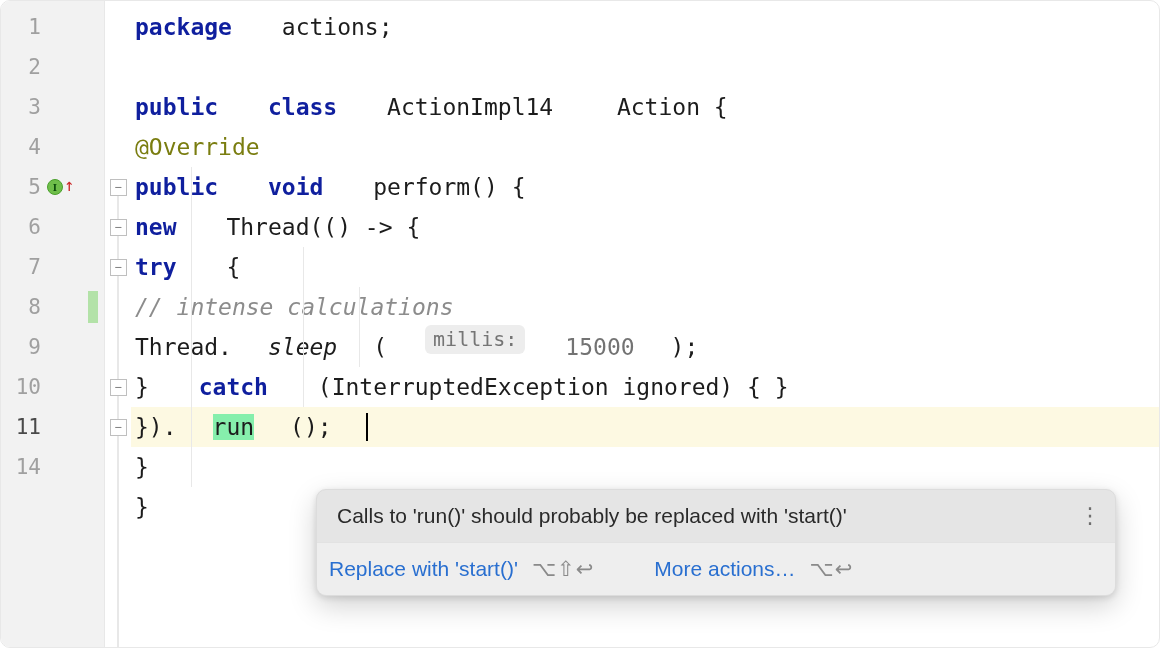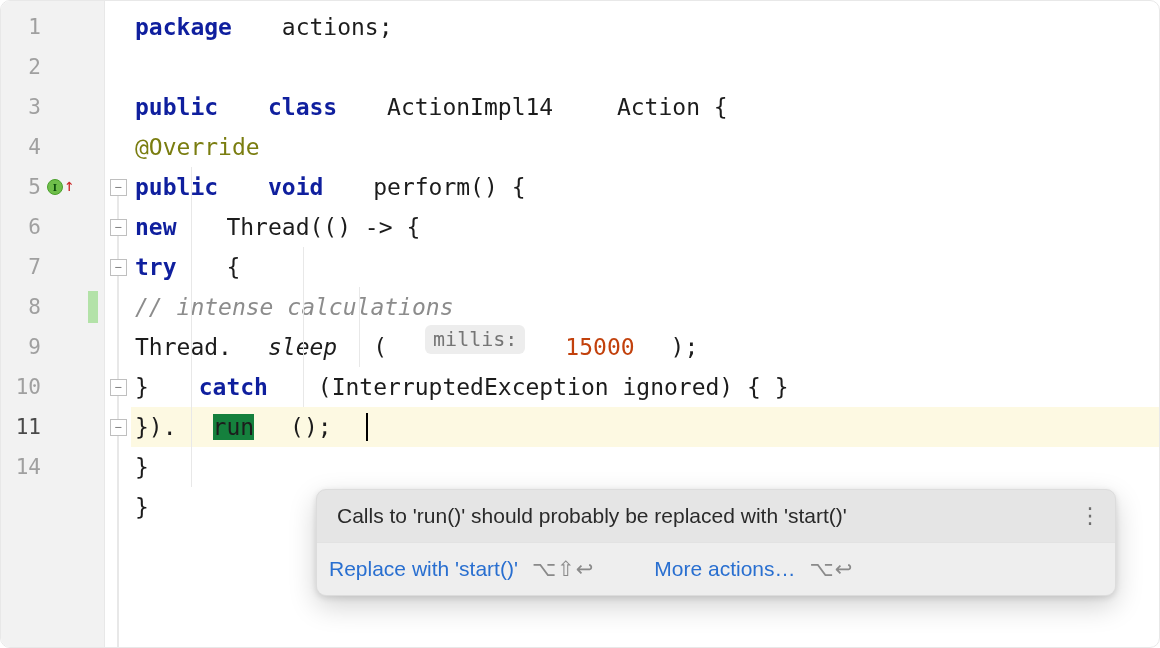--- a/index.html
+++ b/index.html
@@ -127,32 +127,32 @@
   }
   .indent-guide {
     border-left: 1px solid #e8e8e8;
     position: absolute;
     top: 0; bottom: 0;
   }
   .tk-keyword { color: #0f1f9e; font-weight: 700; }
   .tk-annotation { color: #7a7d10; }
   .tk-comment { color: #8c8c8c; font-style: italic; }
   .tk-italic { font-style: italic; }
-  .tk-number { color: #c2410c; }
+  .tk-number { color: #737373; }
   .tk-plain { color: #1c1c1c; }
   .param-hint {
     background: #ededed;
     color: #757575;
     border-radius: 6px;
     padding: 2px 8px 3px 8px;
     font-size: 20px;
     margin: 0 4px 16px 2px;
   }
   .warn-span {
-    background: #15803d;
+    background: #86efac;
   }
   .caret {
     display: inline-block;
     width: 2px;
     height: 28px;
     background: #000;
     vertical-align: middle;
     margin-left: -2px;
   }
 

